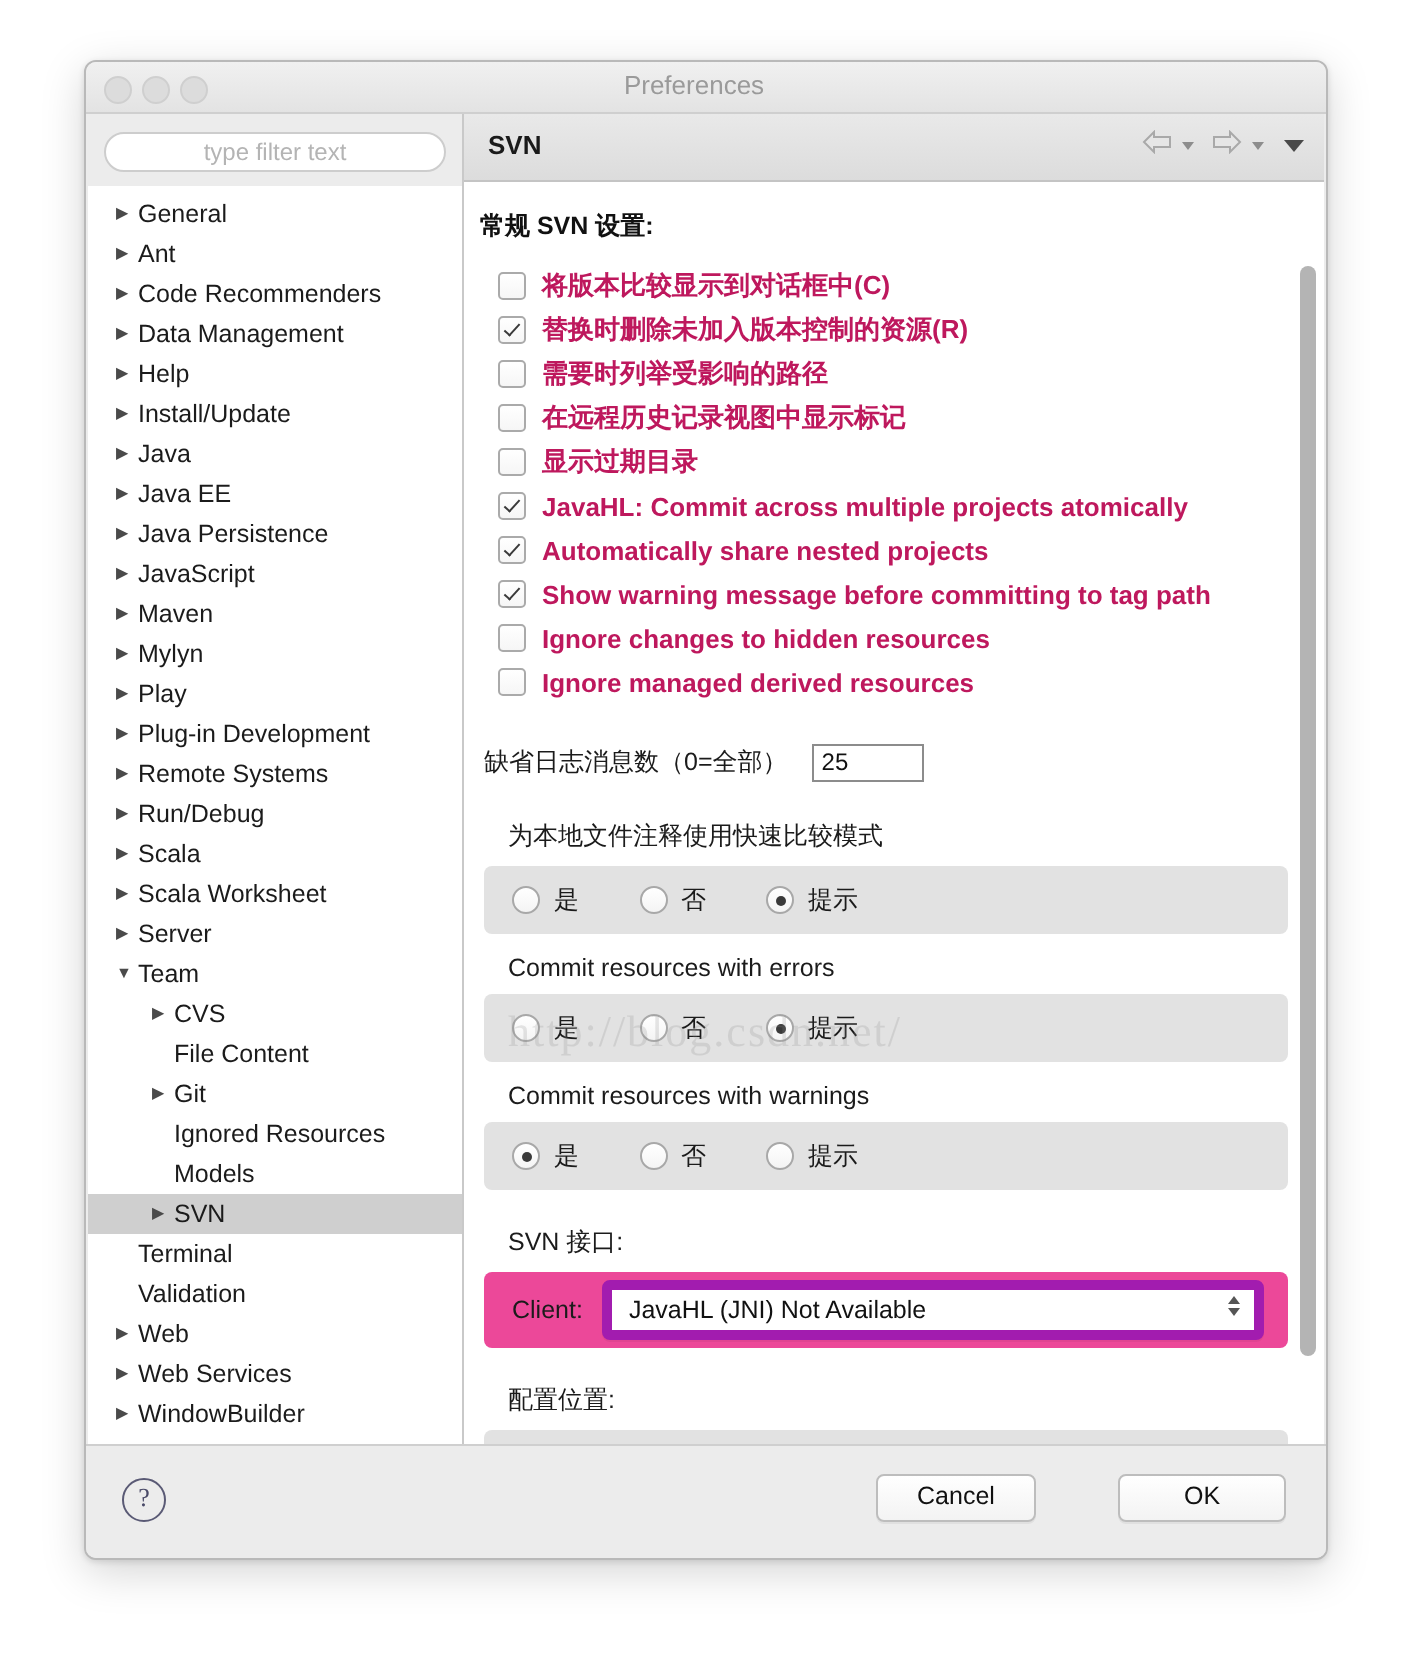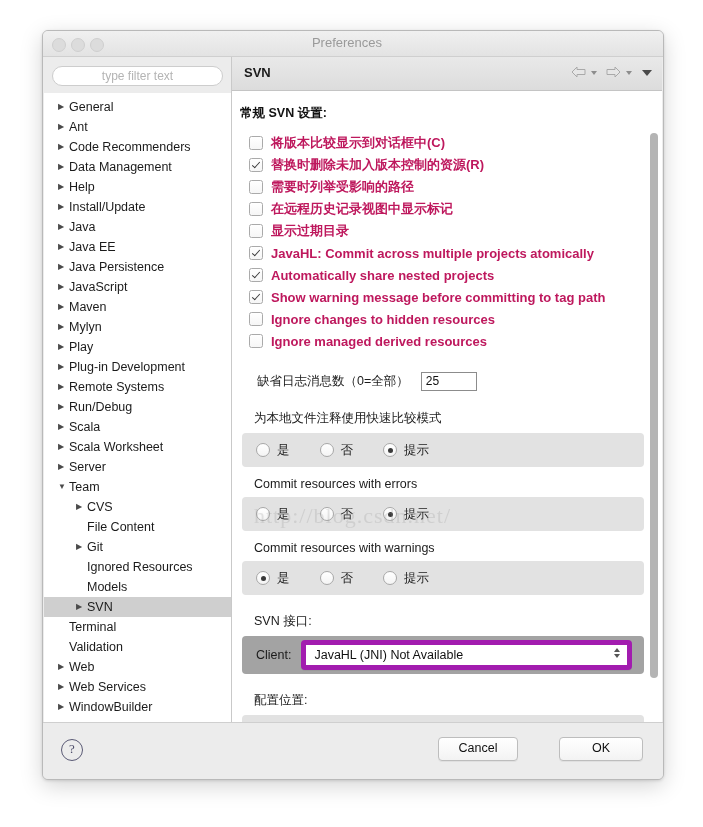--- a/index.html
+++ b/index.html
@@ -183,21 +183,21 @@
     width: 3px; height: 7px;
     border: solid #3a3a3a;
     border-width: 0 1.6px 1.6px 0;
     transform: rotate(42deg);
   }
   .cb-label { font-size: 13px; color: #be185d; font-weight: bold; }
 
   
   .num-row {
     display: flex; align-items: center;
-    margin: 18px 0 18px 25px;
+    margin: 18px 0 18px 10px;
     height: 22px;
   }
   .num-label { font-size: 12.5px; color: #1b1b1b; margin-right: 12px; }
   .num-input {
     width: 46px; height: 17px;
     border: 1px solid #8c8c8c;
     background: #fff;
     font-size: 12px;
     color: #111;
     padding: 0 4px;
@@ -240,21 +240,21 @@
   }
   .rb-label { font-size: 12.5px; color: #1b1b1b; }
 
   
   .sub-title {
     font-size: 12.5px; color: #1b1b1b;
     margin: 18px 0 6px 22px;
   }
   .client-box {
     margin: 0 18px 0 10px;
-    background: #a3a3a3;
+    background: #ec4899;
     border-radius: 4px;
     height: 38px;
     display: flex;
     align-items: center;
     padding-left: 14px;
   }
   .client-label { font-size: 12.5px; color: #1b1b1b; margin-right: 10px; }
   .select-wrap {
     position: relative;
     flex: 1;

